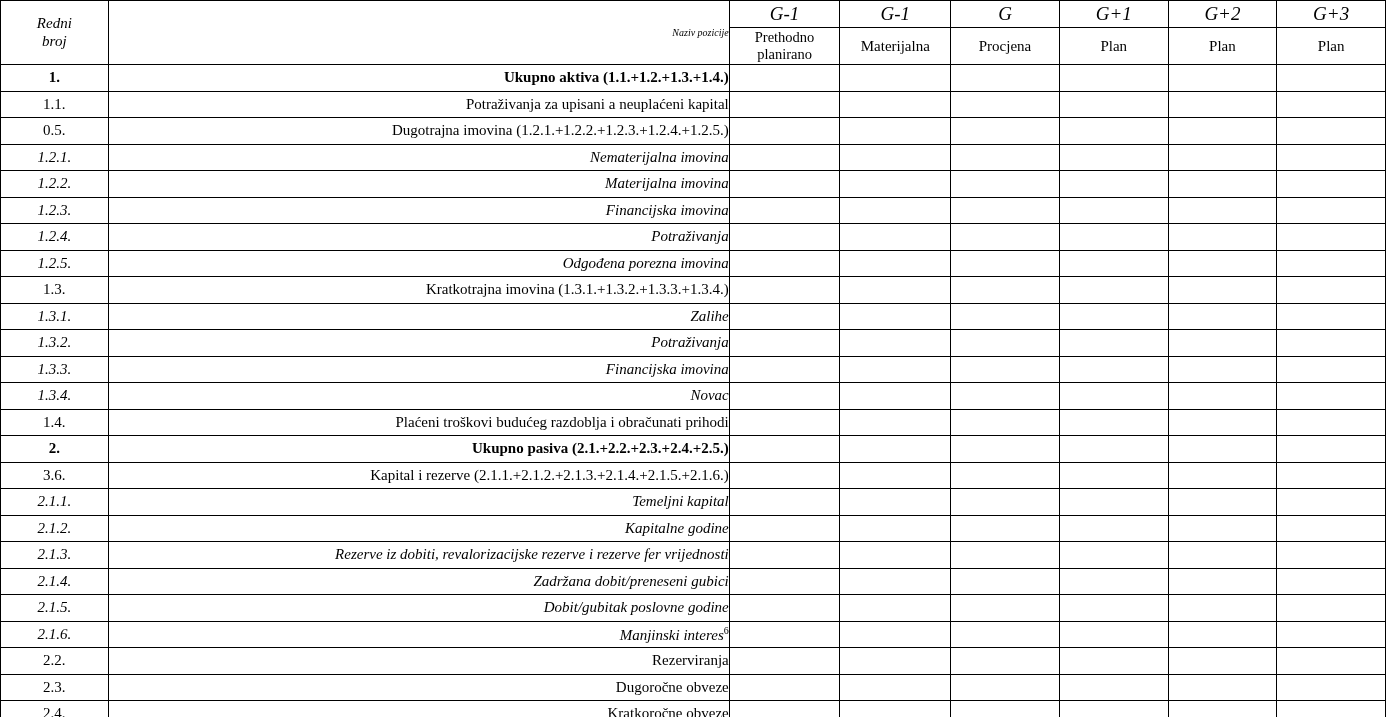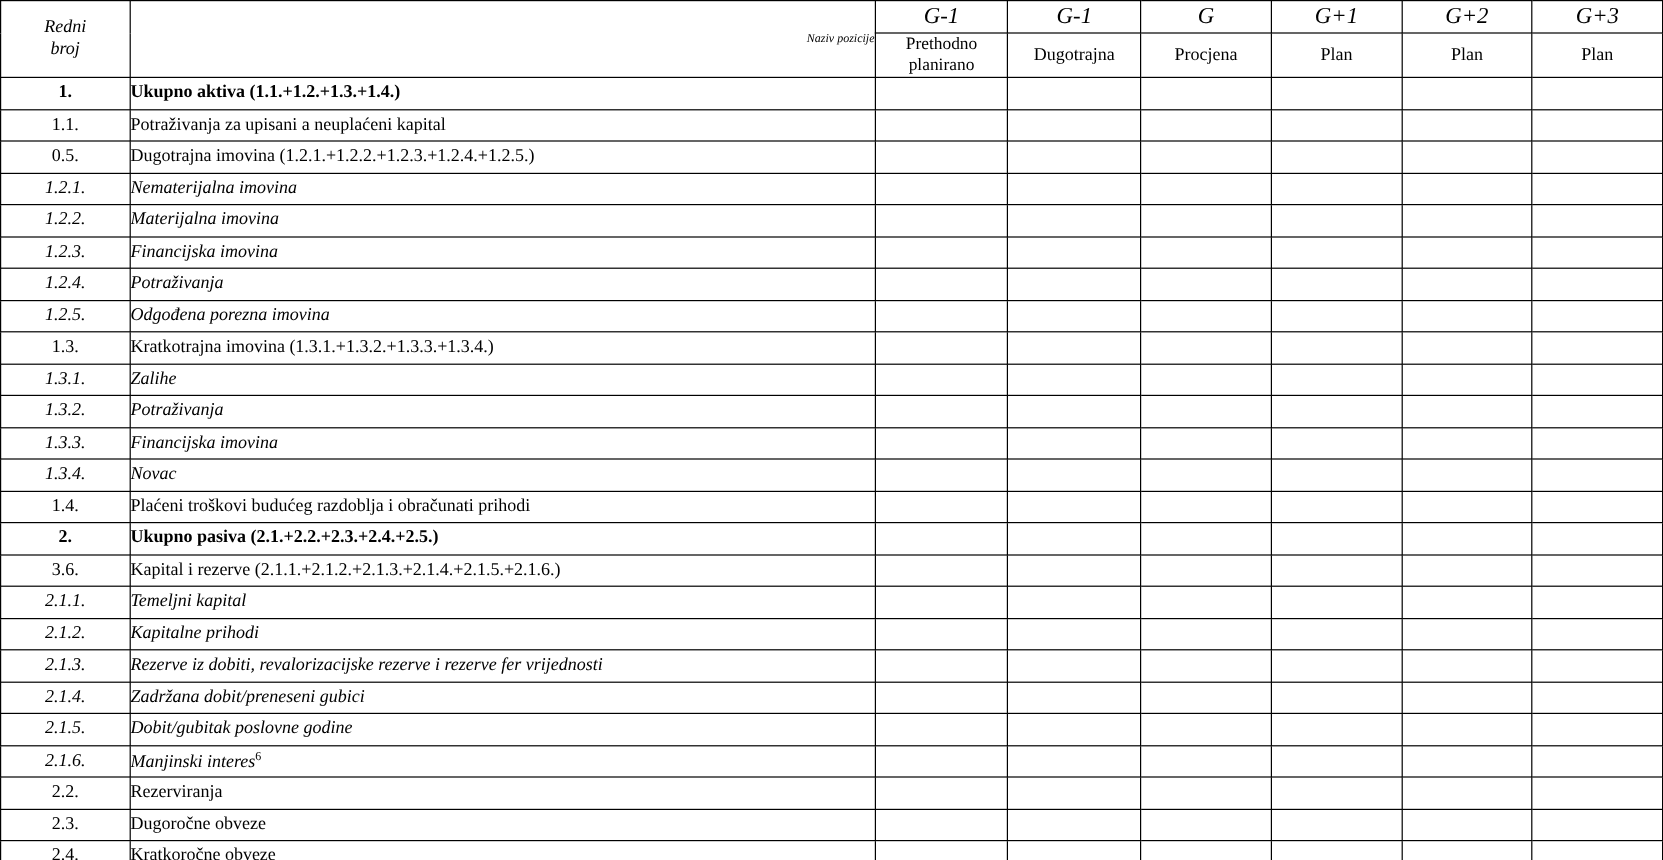--- a/index.html
+++ b/index.html
@@ -65,21 +65,21 @@
   
   tr.row td {
     height: 25.5px;
   }
   td.numcell {
     text-align: center;
     font-size: 15px;
     white-space: nowrap;
   }
   td.namecell {
-    text-align: left;
+    text-align: right;
     padding-left: 22px;
     font-size: 15px;
     white-space: nowrap;
     overflow: hidden;
   }
   td.datacell { }
 
   .b { font-weight: bold; }
   .i { font-style: italic; }
 
@@ -116,21 +116,21 @@
         <td>G</td>
         <td>G+1</td>
         <td>G+2</td>
         <td>G+3</td>
       </tr>
       <tr class="hdr-bot">
         <td>
           <div class="hdr-two-line">Prethodno</div>
           <div class="hdr-two-line">planirano</div>
         </td>
-        <td>Dugotrajna</td>
+        <td>Materijalna</td>
         <td>Procjena</td>
         <td>Plan</td>
         <td>Plan</td>
         <td>Plan</td>
       </tr>
     </thead>
     <tbody id="table-body">
         <tr class="row">
           <td class="numcell b">1.</td>
           <td class="namecell b"><span>Ukupno aktiva (1.1.+1.2.+1.3.+1.4.)</span></td>
@@ -296,21 +296,21 @@
           <td class="namecell i"><span>Temeljni kapital</span></td>
           <td class="datacell"></td>
           <td class="datacell"></td>
           <td class="datacell"></td>
           <td class="datacell"></td>
           <td class="datacell"></td>
           <td class="datacell"></td>
         </tr>
         <tr class="row">
           <td class="numcell i">2.1.2.</td>
-          <td class="namecell i"><span>Kapitalne prihodi</span></td>
+          <td class="namecell i"><span>Kapitalne godine</span></td>
           <td class="datacell"></td>
           <td class="datacell"></td>
           <td class="datacell"></td>
           <td class="datacell"></td>
           <td class="datacell"></td>
           <td class="datacell"></td>
         </tr>
         <tr class="row">
           <td class="numcell i">2.1.3.</td>
           <td class="namecell i"><span>Rezerve iz dobiti, revalorizacijske rezerve i rezerve fer vrijednosti</span></td>

